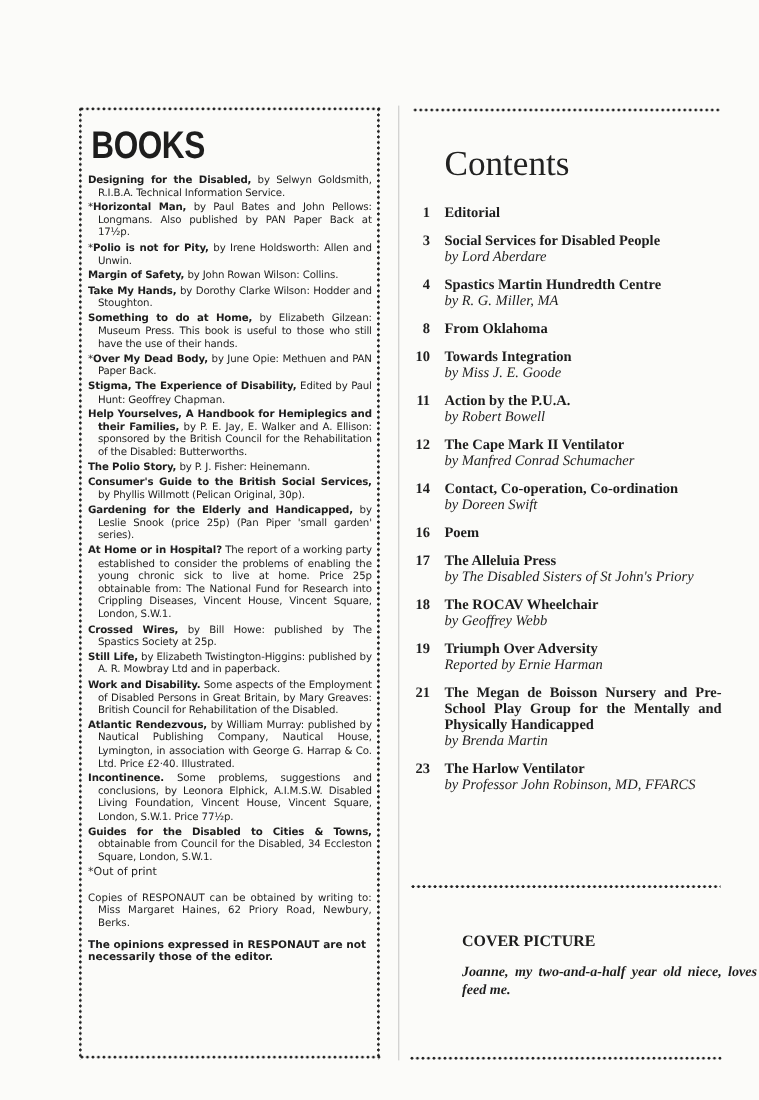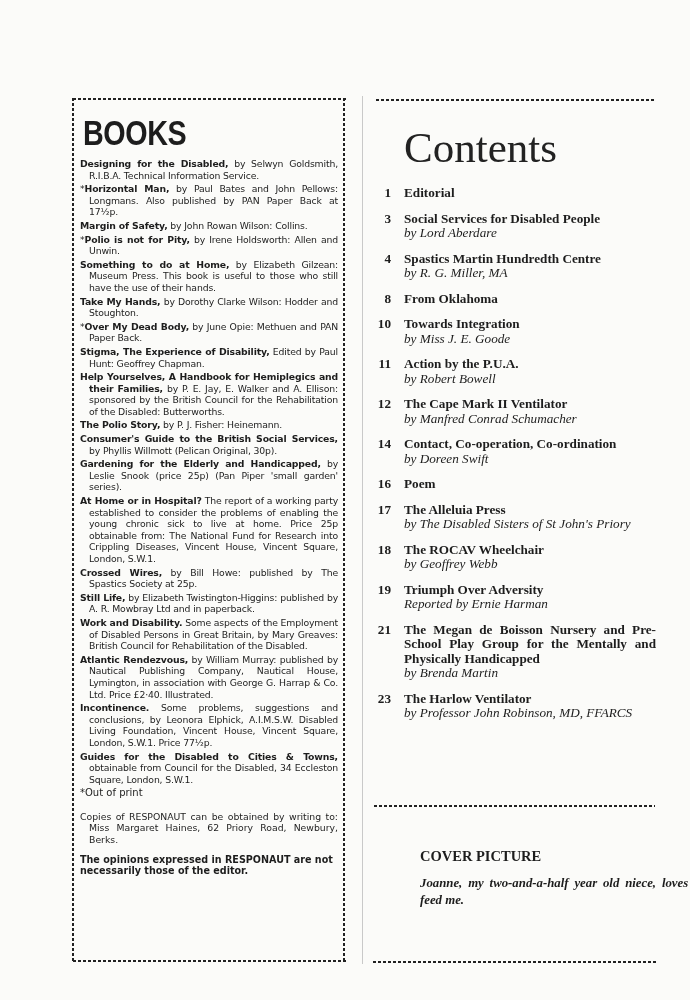--- a/index.html
+++ b/index.html
@@ -16,21 +16,21 @@
     .books { position:absolute; left:80px; top:104px; width:258px; font-family:"DejaVu Sans", sans-serif; font-size:9.6px; line-height:11.6px; }
     .books-title { font-family:"Liberation Sans", sans-serif; font-weight:bold; font-size:35px; letter-spacing:-0.5px; transform:scaleX(0.82); transform-origin:left; margin:10px 0 6px 3px; line-height:38px; }
     .entry { text-align:justify; padding-left:9px; text-indent:-9px; margin-bottom:2px; font-family:"DejaVu Sans", sans-serif; font-size:9.3px; letter-spacing:-0.15px; }
     .entry b { font-weight:bold; }
     .footnote { padding-left:0; text-indent:0; margin-bottom:8px; font-size:10px; }
     .copies { text-align:justify; padding-left:9px; text-indent:-9px; font-size:9.3px; margin-bottom:8px;margin-top:12px; }
     .opinions { font-weight:bold; font-size:9.6px; }
 
     
     .contents { position:absolute; left:374px; top:100px; width:282px; font-family:"Liberation Serif", serif; }
-    .contents-title { font-size:43px; margin:28px 0 0 30px; line-height:40px; color:#222; }
+    .contents-title { font-size:32px; margin:28px 0 0 30px; line-height:40px; color:#222; }
     .toc { margin-top:18px; }
     .toc-item { display:flex; margin-bottom:11px; font-size:13.2px; line-height:14.5px; }
     .toc-num { width:30px; flex:none; text-align:right; padding-right:13px; box-sizing:border-box; font-weight:bold; }
     .toc-body { flex:1; }
     .toc-title { font-weight:bold; display:block; text-align:justify; }
     .toc-author { font-style:italic; display:block; }
     .cover { position:absolute; left:372px; top:848px; width:284px; font-family:"Liberation Serif", serif;margin-left:48px; }
     .cover-title { font-weight:bold; font-size:14.5px; margin-bottom:10px; }
     .cover-text { font-weight:bold; font-size:12.8px; line-height:17px; text-align:justify; text-align-last:left;font-style:italic; }
   </style>
@@ -42,24 +42,24 @@
 <div class="wavy-v" style="left:71px; top:97px; height:866px;"></div>
 <div class="wavy-v" style="left:342px; top:97px; height:866px;"></div>
 
 <div class="divider"></div>
 
 <section class="books">
   <div class="books-title">BOOKS</div>
   <div id="books-list">
       <div class="entry"><b>Designing for the Disabled,</b><span> by Selwyn Goldsmith, R.I.B.A. Technical Information Service.</span></div>
       <div class="entry"><span>*</span><b>Horizontal Man,</b><span> by Paul Bates and John Pellows: Longmans. Also published by PAN Paper Back at 17½p.</span></div>
+      <div class="entry"><span>*</span><b>Polio is not for Pity,</b><span> by Irene Holdsworth: Allen and Unwin.</span></div>
       <div class="entry"><b>Margin of Safety,</b><span> by John Rowan Wilson: Collins.</span></div>
-      <div class="entry"><span>*</span><b>Polio is not for Pity,</b><span> by Irene Holdsworth: Allen and Unwin.</span></div>
+      <div class="entry"><b>Take My Hands,</b><span> by Dorothy Clarke Wilson: Hodder and Stoughton.</span></div>
       <div class="entry"><b>Something to do at Home,</b><span> by Elizabeth Gilzean: Museum Press. This book is useful to those who still have the use of their hands.</span></div>
-      <div class="entry"><b>Take My Hands,</b><span> by Dorothy Clarke Wilson: Hodder and Stoughton.</span></div>
       <div class="entry"><span>*</span><b>Over My Dead Body,</b><span> by June Opie: Methuen and PAN Paper Back.</span></div>
       <div class="entry"><b>Stigma, The Experience of Disability,</b><span> Edited by Paul Hunt: Geoffrey Chapman.</span></div>
       <div class="entry"><b>Help Yourselves, A Handbook for Hemiplegics and their Families,</b><span> by P. E. Jay, E. Walker and A. Ellison: sponsored by the British Council for the Rehabilitation of the Disabled: Butterworths.</span></div>
       <div class="entry"><b>The Polio Story,</b><span> by P. J. Fisher: Heinemann.</span></div>
       <div class="entry"><b>Consumer's Guide to the British Social Services,</b><span> by Phyllis Willmott (Pelican Original, 30p).</span></div>
       <div class="entry"><b>Gardening for the Elderly and Handicapped,</b><span> by Leslie Snook (price 25p) (Pan Piper 'small garden' series).</span></div>
       <div class="entry"><b>At Home or in Hospital?</b><span> The report of a working party established to consider the problems of enabling the young chronic sick to live at home. Price 25p obtainable from: The National Fund for Research into Crippling Diseases, Vincent House, Vincent Square, London, S.W.1.</span></div>
       <div class="entry"><b>Crossed Wires,</b><span> by Bill Howe: published by The Spastics Society at 25p.</span></div>
       <div class="entry"><b>Still Life,</b><span> by Elizabeth Twistington-Higgins: published by A. R. Mowbray Ltd and in paperback.</span></div>
       <div class="entry"><b>Work and Disability.</b><span> Some aspects of the Employment of Disabled Persons in Great Britain, by Mary Greaves: British Council for Rehabilitation of the Disabled.</span></div>

